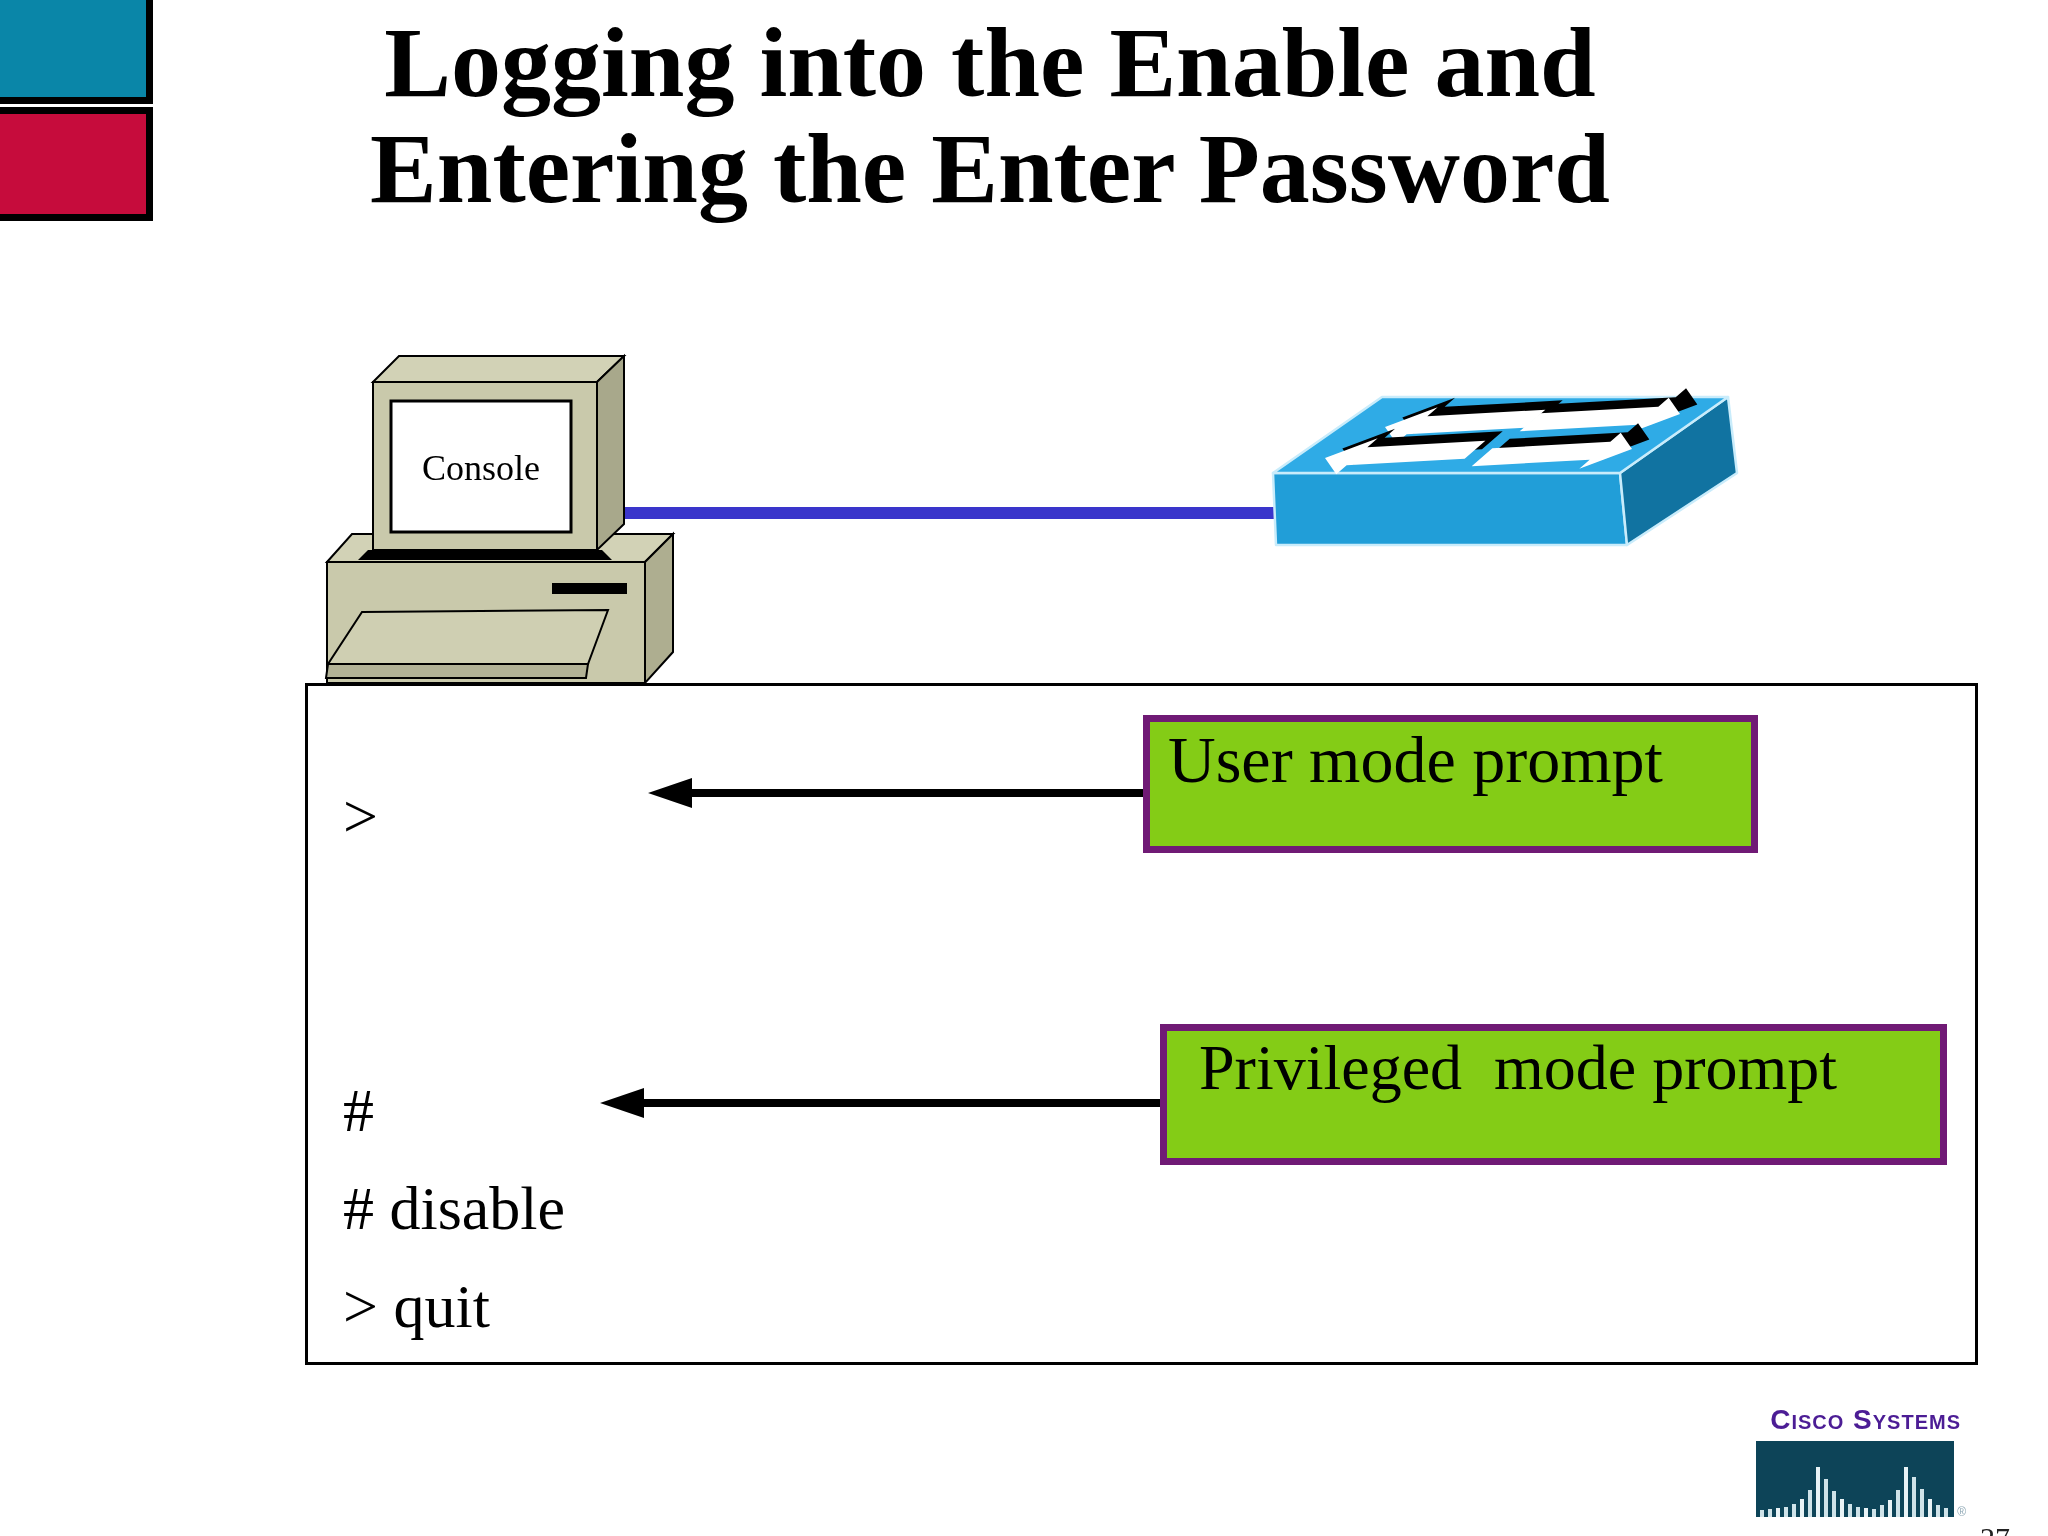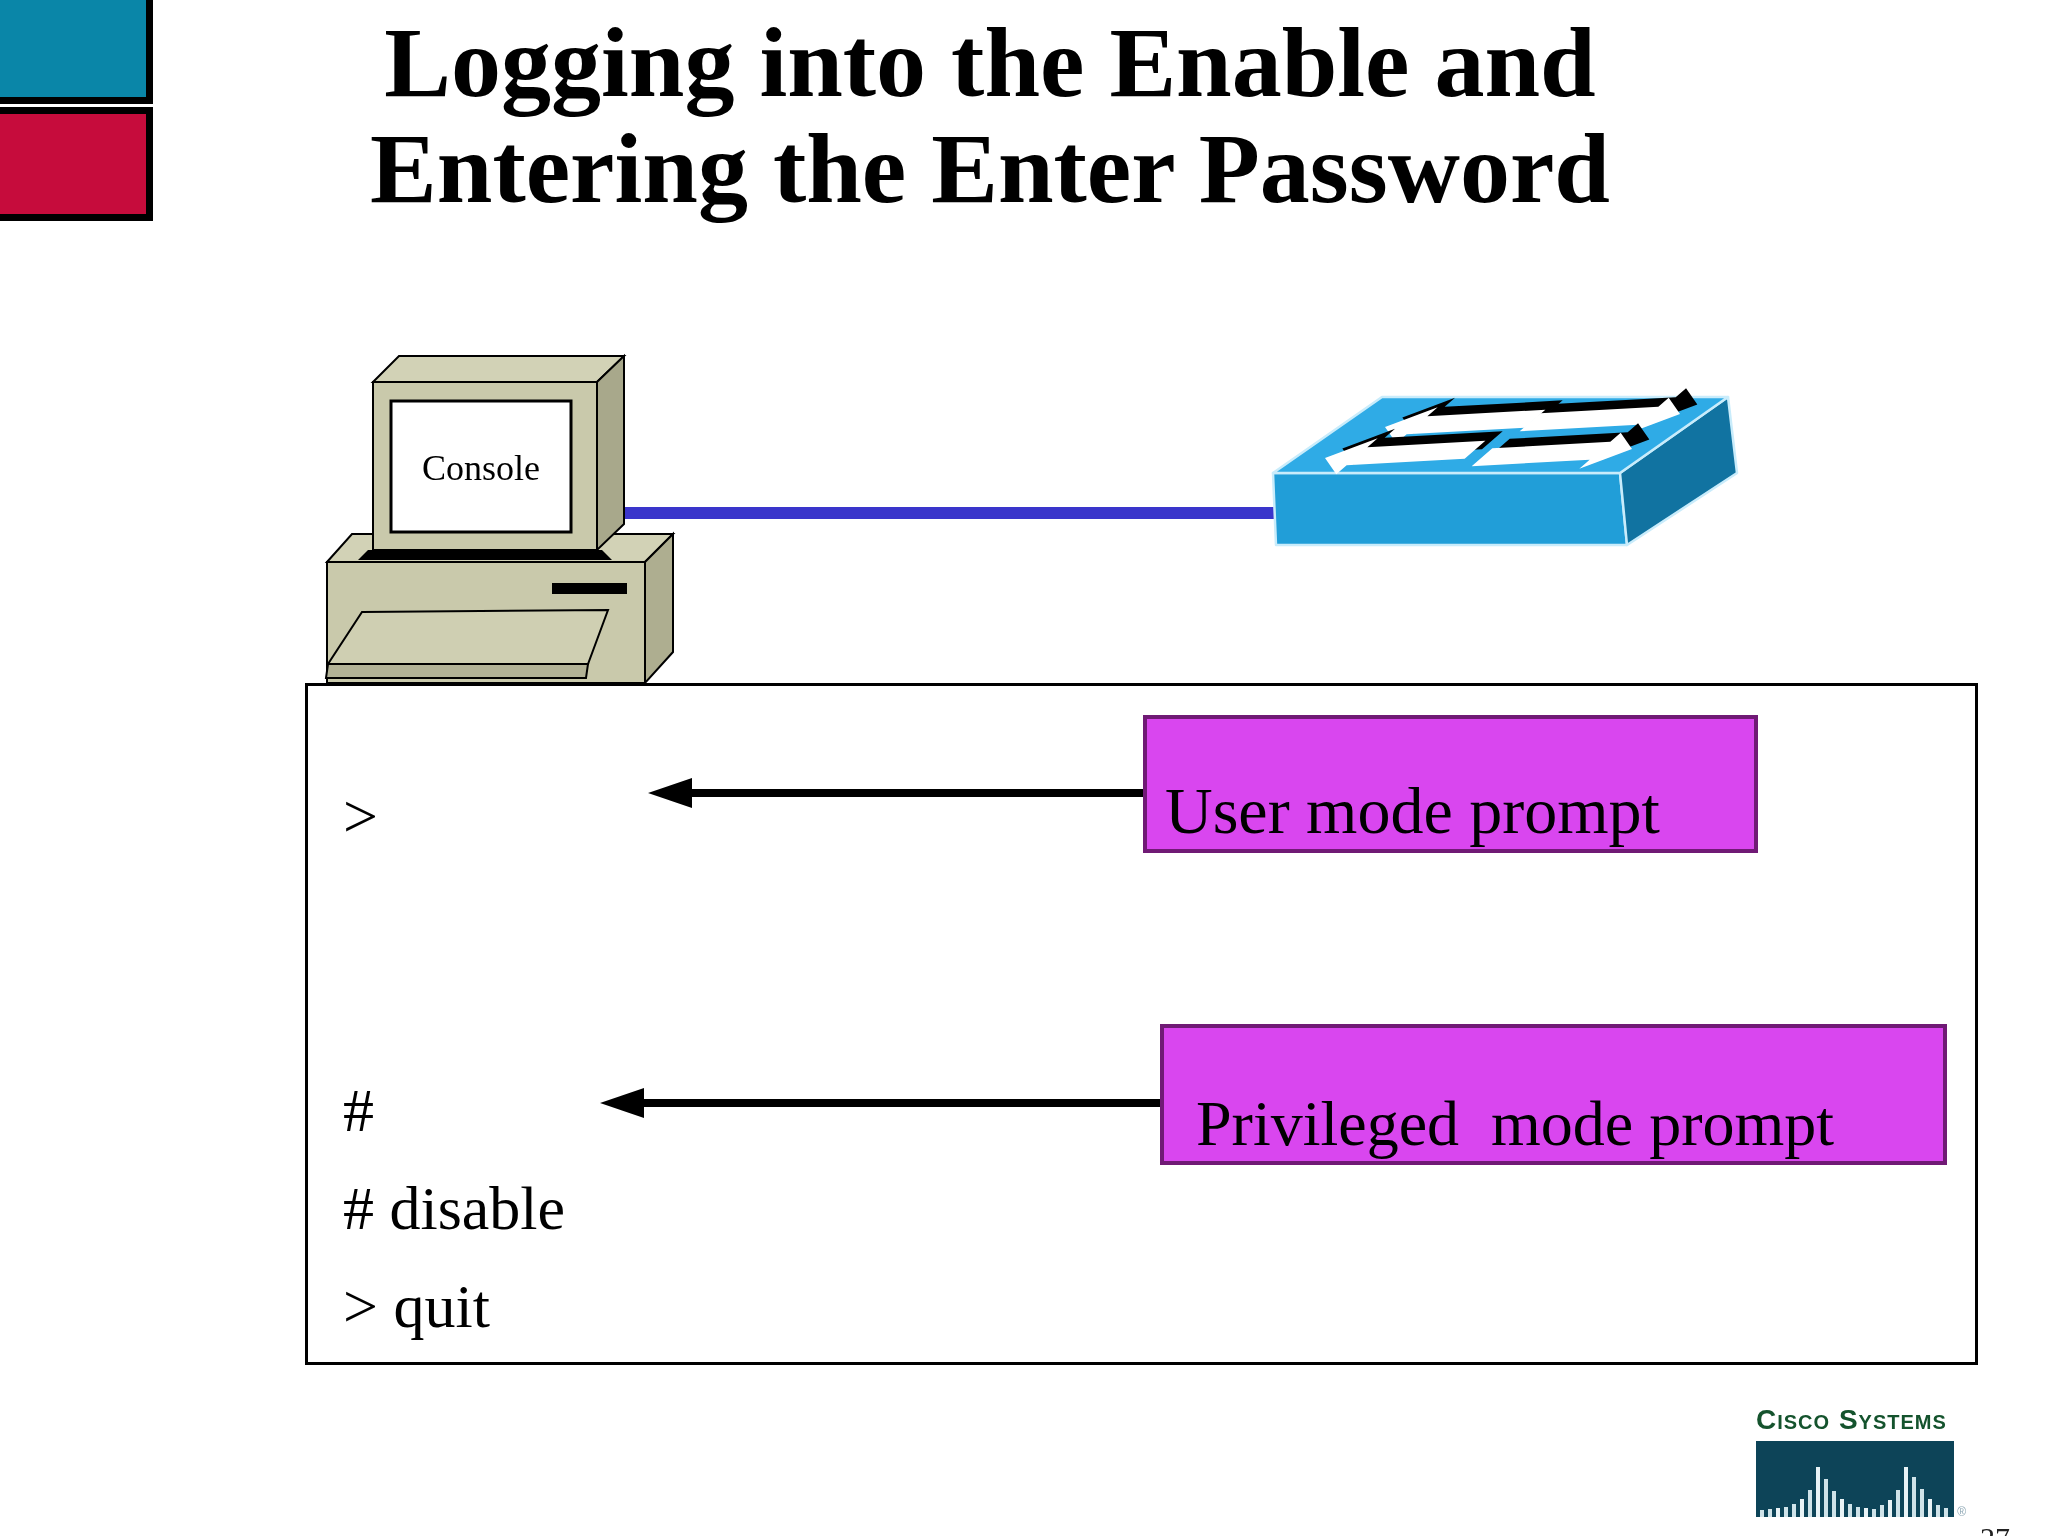--- a/index.html
+++ b/index.html
@@ -15,41 +15,41 @@
   
   .title{position:absolute;left:140px;top:10px;width:1700px;text-align:center;
          font-size:100px;font-weight:bold;line-height:1.06;}
 
   
   .termbox{position:absolute;left:305px;top:683px;width:1673px;height:682px;
            box-sizing:border-box;border:3px solid #000;background:#fff;}
   .tline{position:absolute;left:343px;font-size:62px;white-space:pre;line-height:1;}
 
   
-  .callout{position:absolute;box-sizing:border-box;border:4px solid #701a75;background:#d946ef;
-           display:flex;align-items:flex-end;white-space:pre;}
+  .callout{position:absolute;box-sizing:border-box;border:7px solid #701a75;background:#84cc16;
+           display:flex;align-items:flex-start;white-space:pre;}
   .callout-user{left:1143px;top:715px;width:615px;height:138px;font-size:66px;padding-left:18px;}
   .callout-priv{left:1160px;top:1024px;width:787px;height:141px;font-size:64px;padding-left:32px;}
 
   
   .arrow-line{position:absolute;height:8px;background:#000;}
   .arrow-head{position:absolute;width:0;height:0;border-top:15px solid transparent;
               border-bottom:15px solid transparent;border-right:44px solid #000;}
   .a1-line{left:682px;top:789px;width:461px;}
   .a1-head{left:648px;top:778px;}
   .a2-line{left:634px;top:1099px;width:526px;}
   .a2-head{left:600px;top:1088px;}
 
   
   .illus{position:absolute;left:0;top:0;}
 
   
   .logo{position:absolute;left:1756px;top:1403px;width:205px;}
   .logo-text{font-family:"Liberation Sans", sans-serif;font-weight:bold;font-variant:small-caps;
-             font-size:28px;letter-spacing:1px;color:#14532d;text-align:left;line-height:1.2;}
+             font-size:28px;letter-spacing:1px;color:#4c1d95;text-align:right;line-height:1.2;}
   .logo-bars{position:relative;margin-top:4px;width:198px;height:76px;}
   .logo-reg{position:absolute;right:-12px;bottom:-2px;font-size:12px;color:#8fa9b6;
             font-family:"Liberation Sans", sans-serif;}
 
   .pagenum{position:absolute;left:1980px;top:1521px;font-size:30px;color:#222;
            font-family:"Liberation Serif", serif;}
 </style>
 </head>
 <body>
 

